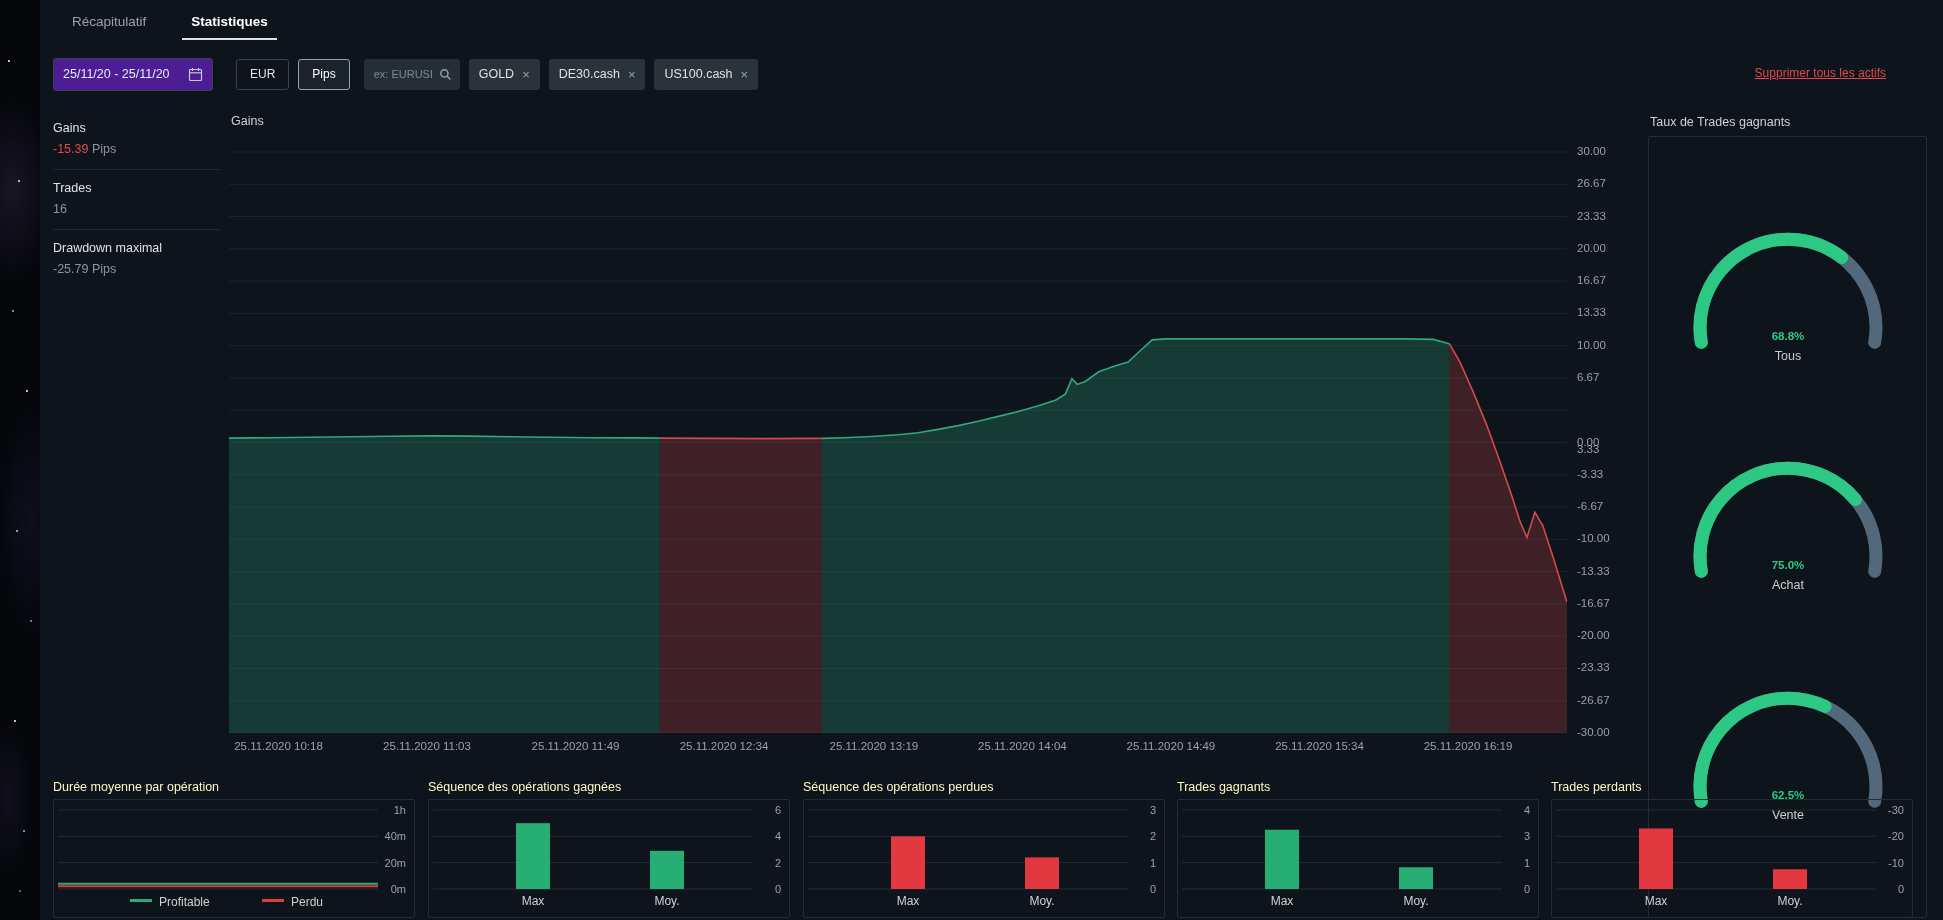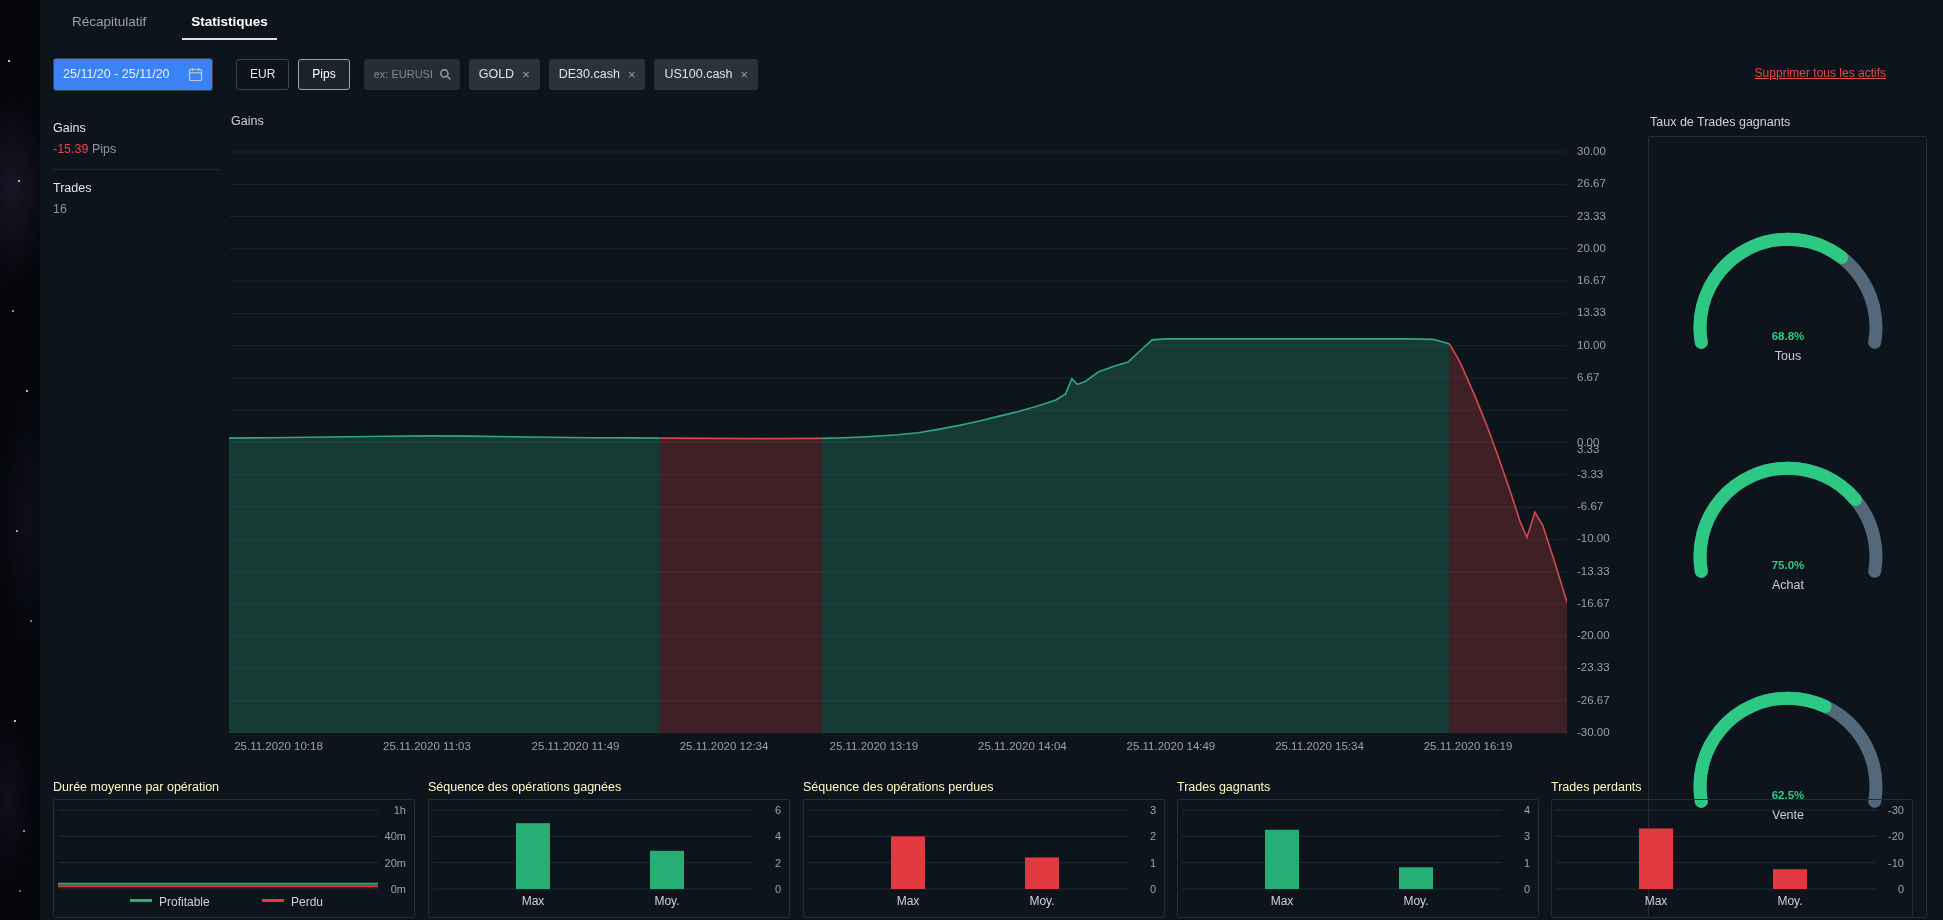--- a/index.html
+++ b/index.html
@@ -16,21 +16,21 @@
     box-shadow:10px 120px 0 0 rgba(255,255,255,.9),4px 250px 0 0 rgba(255,255,255,.7),18px 330px 0 0 #fff,
       8px 470px 0 0 rgba(255,255,255,.8),22px 560px 0 0 rgba(255,255,255,.6),6px 660px 0 0 #fff,
       15px 770px 0 0 rgba(255,255,255,.7),11px 830px 0 0 rgba(255,255,255,.5);}
 
   .tabs{position:absolute;left:70px;top:14px;display:flex;gap:34px;font-size:13.5px}
   .tab{color:#9aa2a9;padding:0 2px 9px;cursor:pointer}
   .tab.active{color:#fff;font-weight:bold;border-bottom:2px solid #dfe3e6;padding:0 9px 9px}
 
   .filter-row{position:absolute;left:53px;top:57px;height:34px;display:flex;align-items:center}
   .date-box{display:flex;align-items:center;justify-content:space-between;width:160px;height:33px;
-    border:1px solid #39434c;border-radius:3px;padding:0 9px;font-size:12.5px;color:#e8ecef;background:#3b82f6;cursor:pointer}
+    border:1px solid #39434c;border-radius:3px;padding:0 9px;font-size:12.5px;color:#e8ecef;background:#4c1d95;cursor:pointer}
   .btn{height:31px;padding:0 13px;background:transparent;border:1px solid #39434c;border-radius:3px;
     color:#dde2e6;font-size:12px;font-family:inherit;cursor:pointer}
   .btn.eur{margin-left:23px}
   .btn.selected{margin-left:9px;border-color:#9aa4ac;background:#1b242c;color:#fff}
   .search{display:flex;align-items:center;justify-content:space-between;width:96px;height:31px;
     background:#252d35;border-radius:3px;margin-left:14px;padding:0 8px}
   .search input{background:transparent;border:none;outline:none;width:62px;color:#cfd5da;font-size:11px;font-family:inherit}
   .search input::placeholder{color:#818a92}
   .tag{display:flex;align-items:center;gap:8px;height:31px;background:#2a323a;border-radius:3px;
     margin-left:9px;padding:0 10px;font-size:12.5px;color:#dde2e6}
@@ -109,20 +109,24 @@
 <a class="clear">Supprimer tous les actifs</a>
 
 <div class="stats">
   <div class="stat">
     <div class="slabel">Gains</div>
     <div class="sval"><span class="red">-15.39</span><span class="muted"> Pips</span></div>
   </div>
   <div class="stat">
     <div class="slabel">Trades</div>
     <div class="sval"><span class="muted">16</span></div>
+  </div>
+  <div class="stat">
+    <div class="slabel">Drawdown maximal</div>
+    <div class="sval"><span class="muted">-25.79</span><span class="muted"> Pips</span></div>
   </div>
 </div>
 
 <div class="chart-title">Gains</div>
 <div id="chart-gains"><svg width="1338" height="593">
       <line x1="0" y1="12" x2="1338" y2="12" stroke="#1b242d"></line>
       <line x1="0" y1="44.27777777777778" x2="1338" y2="44.27777777777778" stroke="#1b242d"></line>
       <line x1="0" y1="76.55555555555556" x2="1338" y2="76.55555555555556" stroke="#1b242d"></line>
       <line x1="0" y1="108.83333333333333" x2="1338" y2="108.83333333333333" stroke="#1b242d"></line>
       <line x1="0" y1="141.11111111111111" x2="1338" y2="141.11111111111111" stroke="#1b242d"></line>

